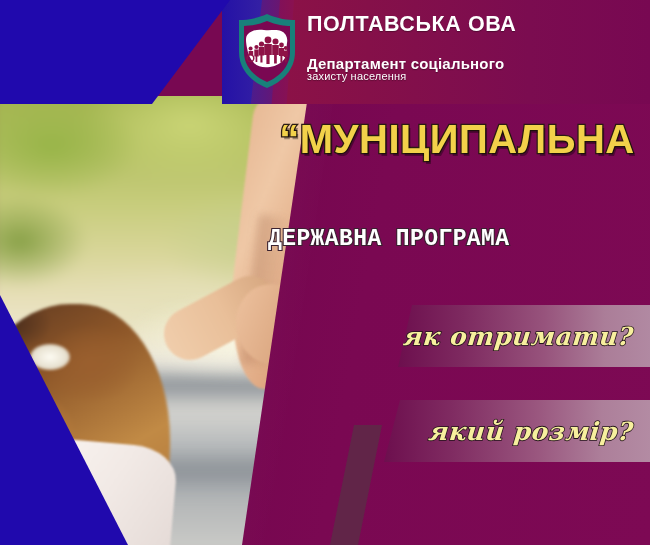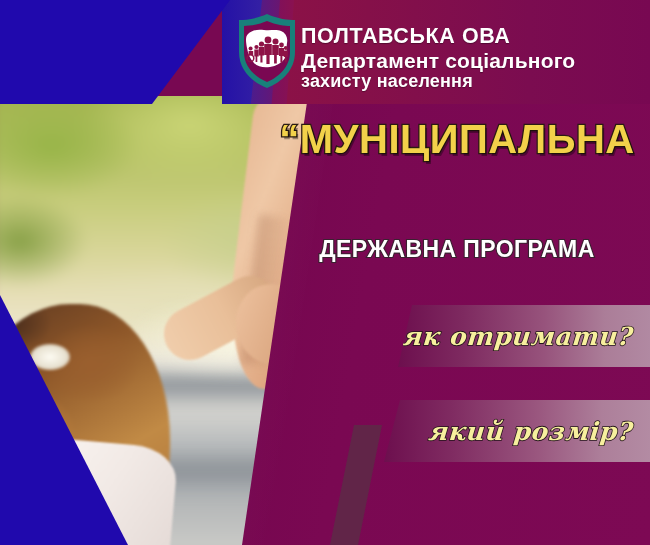--- a/index.html
+++ b/index.html
@@ -251,22 +251,22 @@
     opacity: .85;
     -webkit-clip-path: polygon(24px 0, 52px 0, 28px 100%, 0 100%);
             clip-path: polygon(24px 0, 52px 0, 28px 100%, 0 100%);
   }
 
   
   .logo-block {
     position: absolute;
     left: 236px; top: 12px;
     display: flex;
-    align-items: flex-end;
-    gap: 3px;
+    align-items: flex-start;
+    gap: 9px;
   }
   .shield {
     width: 62px;
     height: 78px;
     flex: 0 0 auto;
   }
   .logo-text {
     display: flex;
     flex-direction: column;
     line-height: 1.02;
@@ -275,31 +275,31 @@
   .logo-title {
     color: #ffffff;
     font-size: 21.5px;
     font-weight: bold;
     letter-spacing: .6px;
     white-space: nowrap;
     text-shadow: 0 1px 1px rgba(0,0,0,.35);
   }
   .logo-sub {
     color: #ffffff;
-    font-size: 21px;
+    font-size: 15px;
     font-weight: bold;
     letter-spacing: .2px;
     white-space: nowrap;
-    margin-top: 2px;
+    margin-top: 20px;
     text-shadow: 0 1px 1px rgba(0,0,0,.35);
   }
   .logo-sub2 {
     color: #ffffff;
-    font-size: 18px;
-    font-weight: bold;
+    font-size: 11px;
+    font-weight: normal;
     letter-spacing: .2px;
     white-space: nowrap;
     text-shadow: 0 1px 1px rgba(0,0,0,.35);
   }
 
   
   .headline {
     position: absolute;
     left: 268px;
     top: 118px;
@@ -312,23 +312,24 @@
     color: #f2d14a;
     letter-spacing: .5px;
     line-height: 1.07;
     -webkit-text-stroke: 2.6px #2b1b12;
     paint-order: stroke fill;
     text-shadow: 2px 3px 0 rgba(0,0,0,.35);
   }
   .subhead {
     position: absolute;
     left: 268px;
-    top: 236px;
+    top: 226px;
     width: 378px;
-    text-align: center;
+    text-align: left;
+    font-family: Liberation Mono, monospace;
   }
   .subhead-line {
     font-size: 23px;
     font-weight: bold;
     color: #ffffff;
     letter-spacing: .4px;
     line-height: 1.14;
     -webkit-text-stroke: 2.2px #3a2230;
     paint-order: stroke fill;
   }

